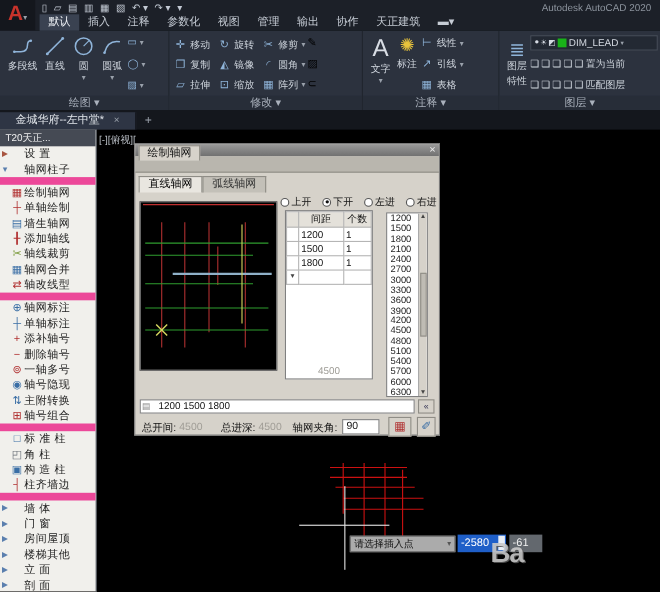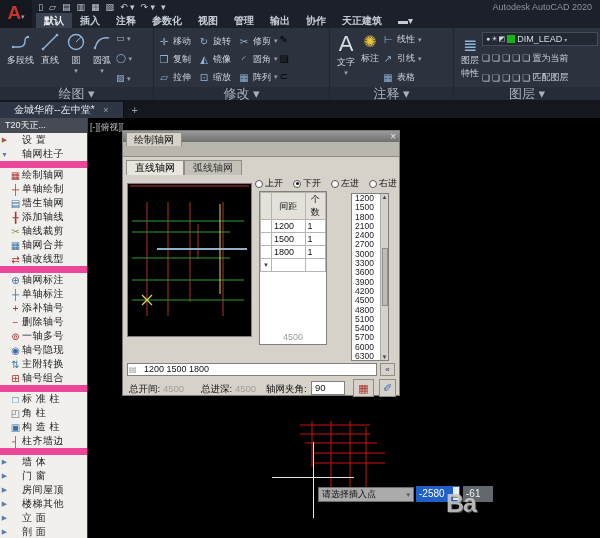--- a/index.html
+++ b/index.html
@@ -8,29 +8,29 @@
   .app { position:relative; width:600px; height:538px; overflow:hidden; background:#000; }
 
   
   .titlebar { position:absolute; left:0; top:0; width:600px; height:28px; background:#1c2028; }
   .logo { position:absolute; left:0; top:0; width:32px; height:28px; background:#14171d;
           color:#c8332b; font-weight:bold; font-size:19px; text-align:center; line-height:26px; }
   .logo i { font-style:normal; font-size:7px; color:#9aa1ab; }
   .qat { position:absolute; left:38px; top:1px; height:13px; display:flex; gap:6px; }
   .qicon { color:#c3cad4; font-size:9px; line-height:12px; }
   .win-title { position:absolute; right:8px; top:2px; font-size:9px; color:#8b929c; }
-  .rtabs { position:absolute; left:36px; top:13px; height:15px; display:flex;font-weight:bold; }
+  .rtabs { position:absolute; left:36px; top:13px; height:15px; display:flex; }
   .rtab { color:#c6ccd5; font-size:10px; padding:1px 8px 0 8px; line-height:14px; }
   .rtab.active { background:#3a4251; color:#eef1f5; }
 
   
   .ribbon { position:absolute; left:0; top:28px; width:600px; height:72px; background:#2c323e; display:flex; }
   .panel { position:relative; height:72px; border-right:1px solid #20252e; display:flex; flex-direction:column; }
   .pbody { flex:1; display:flex; padding:2px 2px 0 4px; }
-  .plabel { height:13px; background:#272d38; color:#aab1bc; font-size:13px; text-align:center; line-height:13px; }
+  .plabel { height:13px; background:#272d38; color:#aab1bc; font-size:10px; text-align:center; line-height:13px; }
   .bigbtn { display:flex; flex-direction:column; align-items:center; justify-content:flex-start; padding:2px 3px; color:#d2d8e0; font-size:9px; }
   .bigbtn svg { margin-bottom:2px; }
   .bigbtn .dd { font-size:7px; color:#9aa1ab; }
   .minicol { display:flex; flex-direction:column; justify-content:space-between; padding:3px 1px; }
   .minirow { color:#8fb4d9; font-size:9px; line-height:11px; }
   .minirow i { font-style:normal; font-size:7px; color:#9aa1ab; }
   .modgrid { display:grid; grid-template-rows:repeat(3,18px); grid-auto-flow:column; column-gap:4px; padding-top:2px; }
   .moditem { display:flex; align-items:center; gap:3px; color:#ced4dc; font-size:9px; white-space:nowrap; }
   .moditem .g { color:#8fb4d9; font-size:10px; width:12px; text-align:center; }
   .moditem .dd { font-size:7px; color:#9aa1ab; }
@@ -89,21 +89,21 @@
                   border-bottom:none; padding:0 7px; line-height:13px; }
   .dlg-body { position:absolute; left:0; top:26px; width:278px; height:240px; }
   .itabs { position:absolute; left:3px; top:3px; display:flex; }
   .itab { height:15px; line-height:14px; padding:0 8px; background:#c3c0b8; border:1px solid #8f8d86; border-bottom:none; color:#333; }
   .itab.active { background:#e9e6e0; color:#000; }
   .preview { position:absolute; left:4px; top:26px; width:125px; height:154px; background:#000; border:1px solid #808080; }
   .radios { position:absolute; left:132px; top:20px; width:142px; display:flex; justify-content:space-between; font-size:9px;align-items:flex-end; }
   .rb { display:flex; align-items:center; gap:2px; }
   .rb-c { width:8px; height:8px; border-radius:50%; background:#fff; border:1px solid #555; position:relative; }
   .rb.active .rb-c::after { content:""; position:absolute; left:1.5px; top:1.5px; width:3px; height:3px; border-radius:50%; background:#111; }
-  .tbl { position:absolute; left:136px; top:34px; width:68px; height:154px; background:#fff; border:1px solid #808080; }
+  .tbl { position:absolute; left:136px; top:34px; width:80px; height:154px; background:#fff; border:1px solid #808080; }
   .tbl table { border-collapse:collapse; width:100%; font-size:9px; }
   .tbl th,.tbl td { border:1px solid #b5b5b5; height:13px; padding:0 2px; font-weight:normal; text-align:left; }
   .tbl th { background:#e4e1da; text-align:center; }
   .c-sel { width:9px; }
   .c-sp { width:44px; }
   .c-ct { width:28px; }
   .tbl-foot { position:absolute; left:0; bottom:2px; width:100%; text-align:center; color:#9c9a94; font-size:9px; }
   .lst { position:absolute; left:228px; top:36px; width:38px; height:168px; background:#fff; border:1px solid #808080; overflow:hidden; }
   .lst-vals { position:absolute; left:0; top:0; width:29px; }
   .lst-vals div { font-size:8.5px; line-height:9.3px; padding-left:3px; color:#222; }

